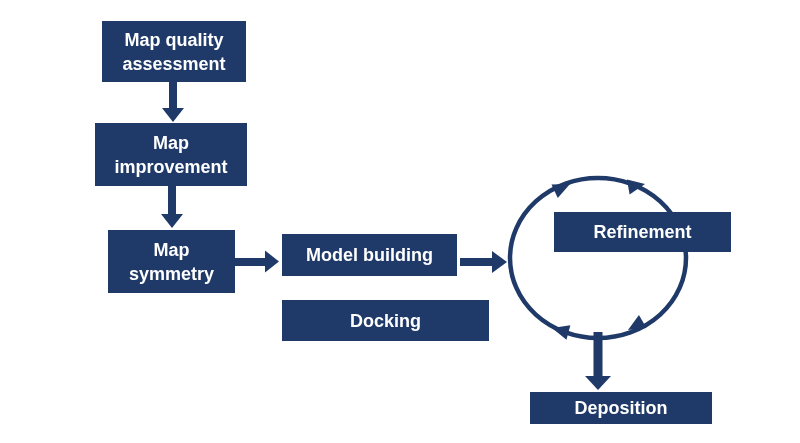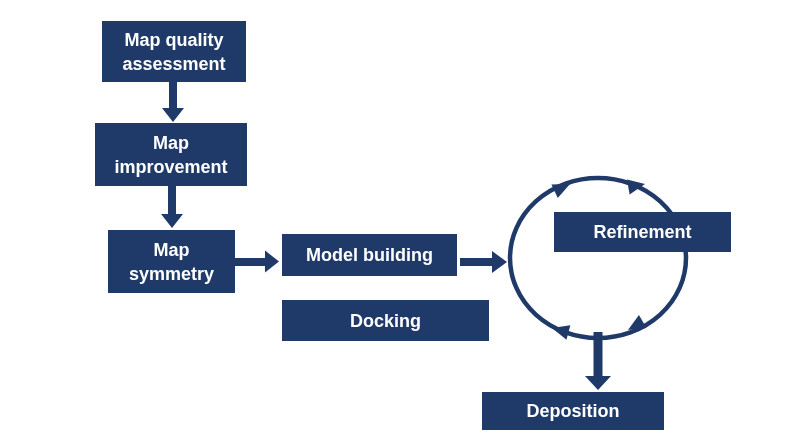--- a/index.html
+++ b/index.html
@@ -33,21 +33,21 @@
   .node .label { white-space: pre-line; }
 
   
   #n-map-quality     { left:102px; top:21px;  width:144px; height:61px; }
   #n-map-improvement { left:95px;  top:123px; width:152px; height:63px; }
   #n-map-symmetry    { left:108px; top:230px; width:127px; height:63px; }
   #n-model-building  { left:282px; top:210px; width:175px; height:42px;margin-top:24px; }
   #n-docking         { left:282px; top:272px; width:207px; height:41px;margin-top:28px; }
   #n-refinement      { left:510px; top:212px; width:177px; height:40px;margin-left:44px; }
   #n-validation      { left:510px; top:273px; width:177px; height:42px; }
-  #n-deposition      { left:482px; top:392px; width:182px; height:38px; }
+  #n-deposition      { left:530px; top:392px; width:182px; height:32px; }
 </style>
 </head>
 <body>
 
 <div class="canvas">
 
   <svg class="layer" viewBox="0 0 800 443" xmlns="http://www.w3.org/2000/svg">
     <g fill="#1f3a68" stroke="none">
 
       <g>

